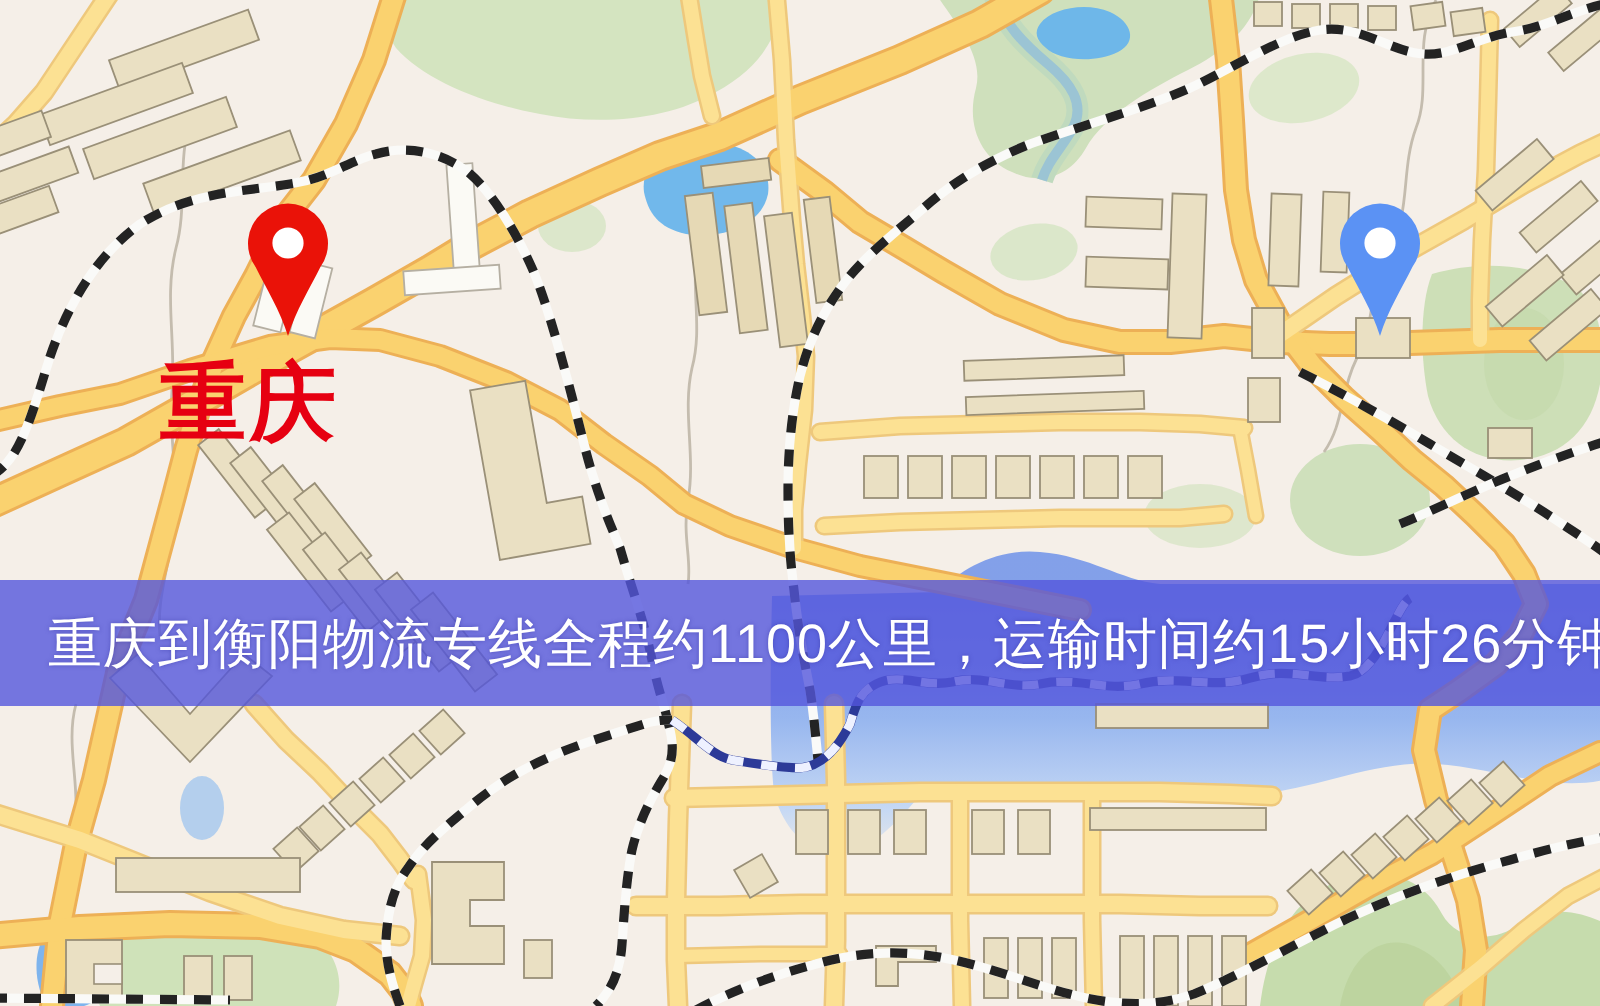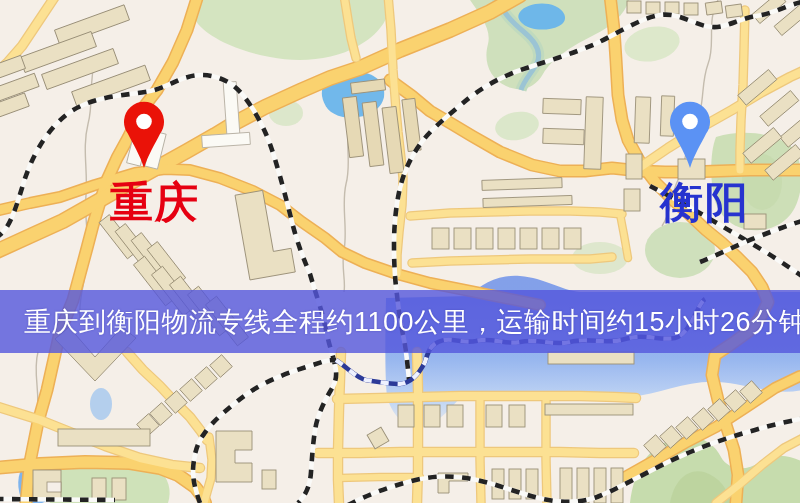--- a/index.html
+++ b/index.html
@@ -31,21 +31,21 @@
     display:flex;align-items:center;
     z-index:3;
   }
   .banner span{
     color:#ffffff;font-size:27px;font-weight:500;letter-spacing:.5px;
     padding-left:24px;white-space:nowrap;
     text-shadow:0 0 2px rgba(60,60,170,.6);
   }
   .pin{position:absolute;z-index:4;}
   .city-label{
-    position:absolute;z-index:4;width:120px;text-align:right;
+    position:absolute;z-index:4;width:120px;text-align:left;
     font-size:43px;font-weight:700;letter-spacing:2px;line-height:1;
   }
   .city-label.origin{color:#e60011;}
   .city-label.destination{color:#2633cf;}
 </style>
 </head>
 <body>
 
 <div class="stage">
 
@@ -321,15 +321,14 @@
   <circle cx="24" cy="21.5" r="7.8" fill="#ffffff"></circle>
 </svg>
 
 <svg class="pin" style="left:666px;top:100px" width="48" height="72" viewBox="0 0 48 72">
   <path d="M24,68 C20,55 13,44 7.8,33.5 A20,20 0 1 1 40.2,33.5 C35,44 28,55 24,68 Z" fill="#5b92f4"></path>
   <circle cx="24" cy="21.5" r="7.8" fill="#ffffff"></circle>
 </svg>
 
 <div class="city-label origin" style="left:80px;top:181px">重庆</div>
 
-<div class="city-label destination" style="left:630px;top:181px">衡阳</div>
 
 </div>
 
 </body></html>

